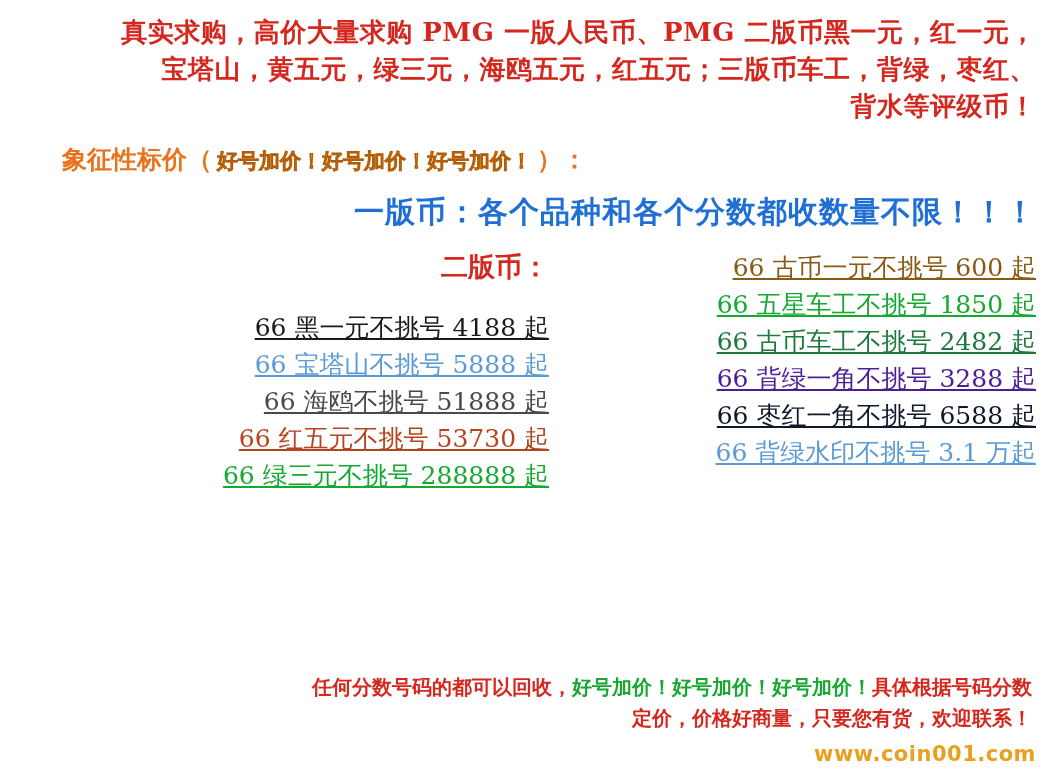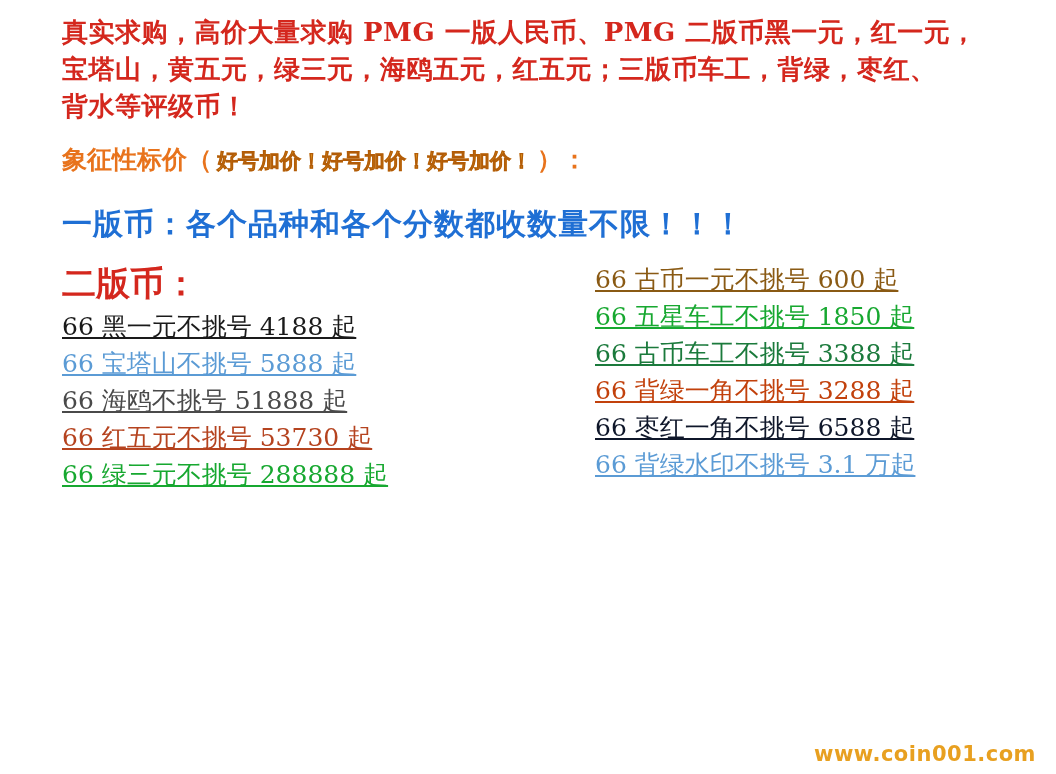--- a/index.html
+++ b/index.html
@@ -13,20 +13,21 @@
     font-family: "DejaVu Serif", "Liberation Serif", serif;
     overflow: hidden;
     position: relative;
   }
   .page {
     position: relative;
     width: 1056px;
     height: 774px;
     box-sizing: border-box;
     padding: 14px 20px 0 62px;
+    text-align: right;
   }
 
   
   .header {
     color: #d4271d;
     font-weight: bold;
     font-size: 26px;
     line-height: 1.42;
     letter-spacing: 0.5px;
     font-family: "DejaVu Serif", "Liberation Serif", serif;
@@ -48,44 +49,44 @@
   .hao {
     color: #e8a020;
     font-size: 21px;
     letter-spacing: 0px;
     -webkit-text-stroke: 0.6px #b25c08;
     margin: 0 2px;
   }
 
   
   .banner-one {
-    margin-top: 28px;
+    margin-top: 16px;
     font-size: 30px;
     font-weight: bold;
     color: #1f6fd4;
     letter-spacing: 1px;
   }
 
   
   .columns {
     margin-top: 16px;
     display: flex;
   }
   .col {
     width: 50%;
     box-sizing: border-box;
   }
   .col-right {
     padding-left: 46px;
   }
   .col-title {
-    font-size: 34px;
+    font-size: 27px;
     font-weight: bold;
     color: #d4271d;
-    margin-bottom: 1px;
+    margin-bottom: 24px;
   }
   .entry {
     font-size: 25px;
     line-height: 1.48;
     white-space: nowrap;
     text-decoration: underline;
   }
 
   
   .footer {
@@ -138,24 +139,30 @@
       <div class="entry" style="color:#1a1a1a">66 黑一元不挑号 4188 起</div>
       <div class="entry" style="color:#5b9bd5">66 宝塔山不挑号 5888 起</div>
       <div class="entry" style="color:#4a4a4a">66 海鸥不挑号 51888 起</div>
       <div class="entry" style="color:#b5431f">66 红五元不挑号 53730 起</div>
       <div class="entry" style="color:#17a830">66 绿三元不挑号 288888 起</div>
     </div>
 
     <div class="col col-right">
       <div class="entry" style="color:#8a5a14">66 古币一元不挑号 600 起</div>
       <div class="entry" style="color:#17a830">66 五星车工不挑号 1850 起</div>
-      <div class="entry" style="color:#1b7a3c">66 古币车工不挑号 3388 起</div>
-      <div class="entry" style="color:#c2410c">66 背绿一角不挑号 3288 起</div>
+      <div class="entry" style="color:#1b7a3c">66 古币车工不挑号 2482 起</div>
+      <div class="entry" style="color:#4c1d95">66 背绿一角不挑号 3288 起</div>
       <div class="entry" style="color:#0f172a">66 枣红一角不挑号 6588 起</div>
       <div class="entry" style="color:#5b9bd5">66 背绿水印不挑号 3.1 万起</div>
     </div>
 
   </div>
 
+  <div class="footer">
+    <div>
+      <span>任何分数号码的都可以回收，</span><span class="green">好号加价！好号加价！好号加价！</span><span>具体根据号码分数</span>
+    </div>
+    <div>定价，价格好商量，只要您有货，欢迎联系！</div>
+  </div>
 
   <div class="watermark">www.coin001.com</div>
 
 </div>
 
 </body></html>

